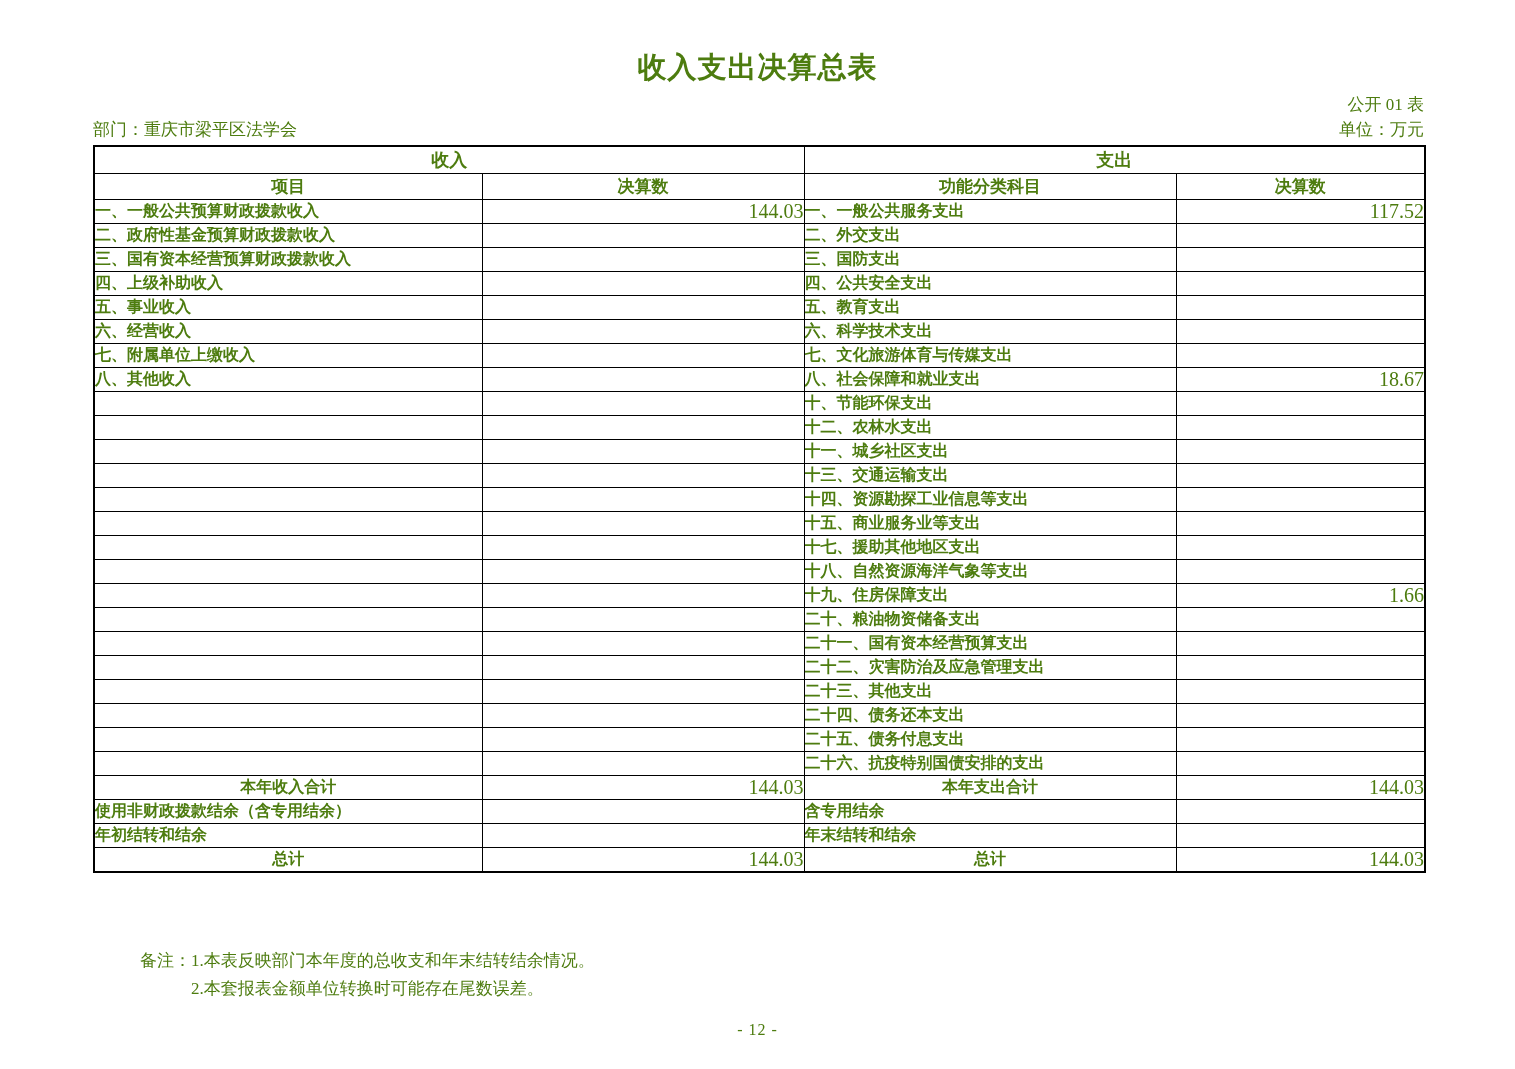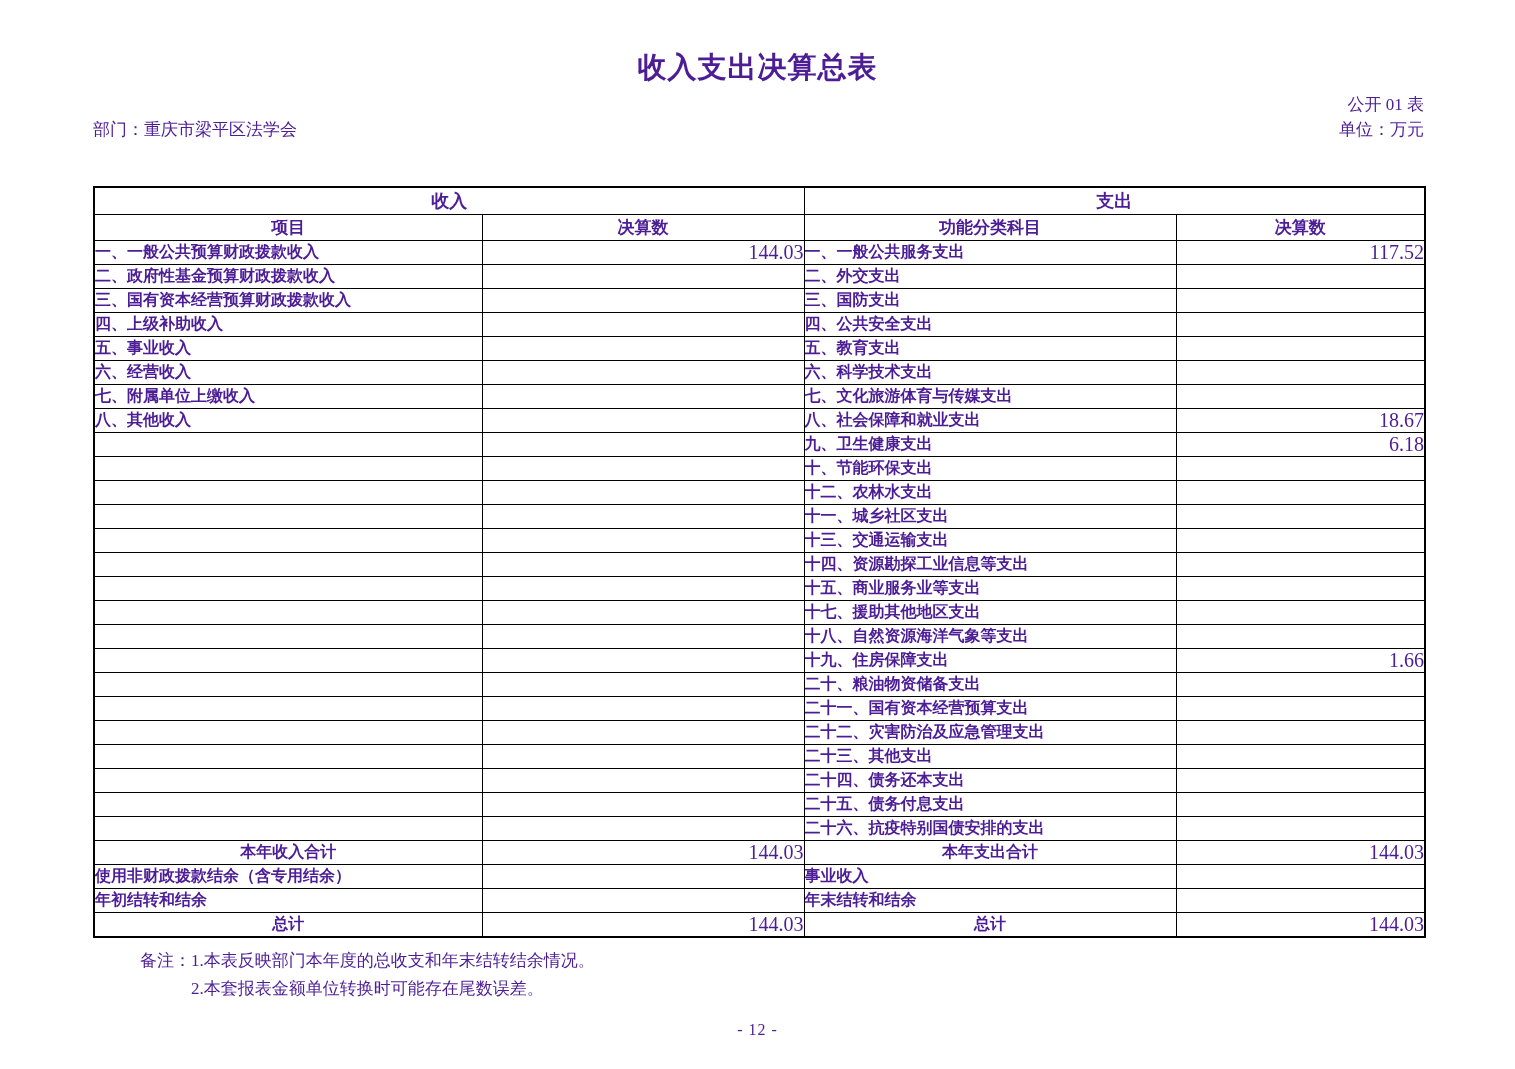--- a/index.html
+++ b/index.html
@@ -1,21 +1,21 @@
 <!DOCTYPE html>
 <html><head>
 <meta charset="utf-8">
 <style>
   html,body{margin:0;padding:0;background:#fff;}
   .page{
     position:relative;
     width:1515px;
     height:1069px;
     background:#ffffff;
-    color:#4c1d95;
+    color:#4d7c0f;
     font-family:"Liberation Serif", serif;
     overflow:hidden;
   }
   .title{
     position:absolute;
     top:48px; left:0; width:100%;
     text-align:center;
     font-size:29px;
     font-weight:bold;
     letter-spacing:1px;
@@ -35,21 +35,20 @@
     top:118px; right:91px;
     font-size:17px;
   }
   table.main{
     position:absolute;
     top:145px; left:93px;
     width:1331px;
     border-collapse:collapse;
     table-layout:fixed;
     border:2px solid #000;
-    margin-top:41px;
   }
   table.main td, table.main th{
     border:1px solid #000;
     padding:0;
     overflow:hidden;
     white-space:nowrap;
     vertical-align:middle;
   }
   tr.row-sec th{
     height:26px;
@@ -173,26 +172,20 @@
         </tr>
         <tr>
           <td class="item">八、其他收入</td>
           <td class="num"></td>
           <td class="item">八、社会保障和就业支出</td>
           <td class="num">18.67</td>
         </tr>
         <tr>
           <td class="item"></td>
           <td class="num"></td>
-          <td class="item">九、卫生健康支出</td>
-          <td class="num">6.18</td>
-        </tr>
-        <tr>
-          <td class="item"></td>
-          <td class="num"></td>
           <td class="item">十、节能环保支出</td>
           <td class="num"></td>
         </tr>
         <tr>
           <td class="item"></td>
           <td class="num"></td>
           <td class="item">十二、农林水支出</td>
           <td class="num"></td>
         </tr>
         <tr>
@@ -281,21 +274,21 @@
         </tr>
         <tr>
           <td class="item center">本年收入合计</td>
           <td class="num">144.03</td>
           <td class="item center">本年支出合计</td>
           <td class="num">144.03</td>
         </tr>
         <tr>
           <td class="item">使用非财政拨款结余（含专用结余）</td>
           <td class="num"></td>
-          <td class="item">事业收入</td>
+          <td class="item">含专用结余</td>
           <td class="num"></td>
         </tr>
         <tr>
           <td class="item">年初结转和结余</td>
           <td class="num"></td>
           <td class="item">年末结转和结余</td>
           <td class="num"></td>
         </tr>
         <tr>
           <td class="item center">总计</td>

